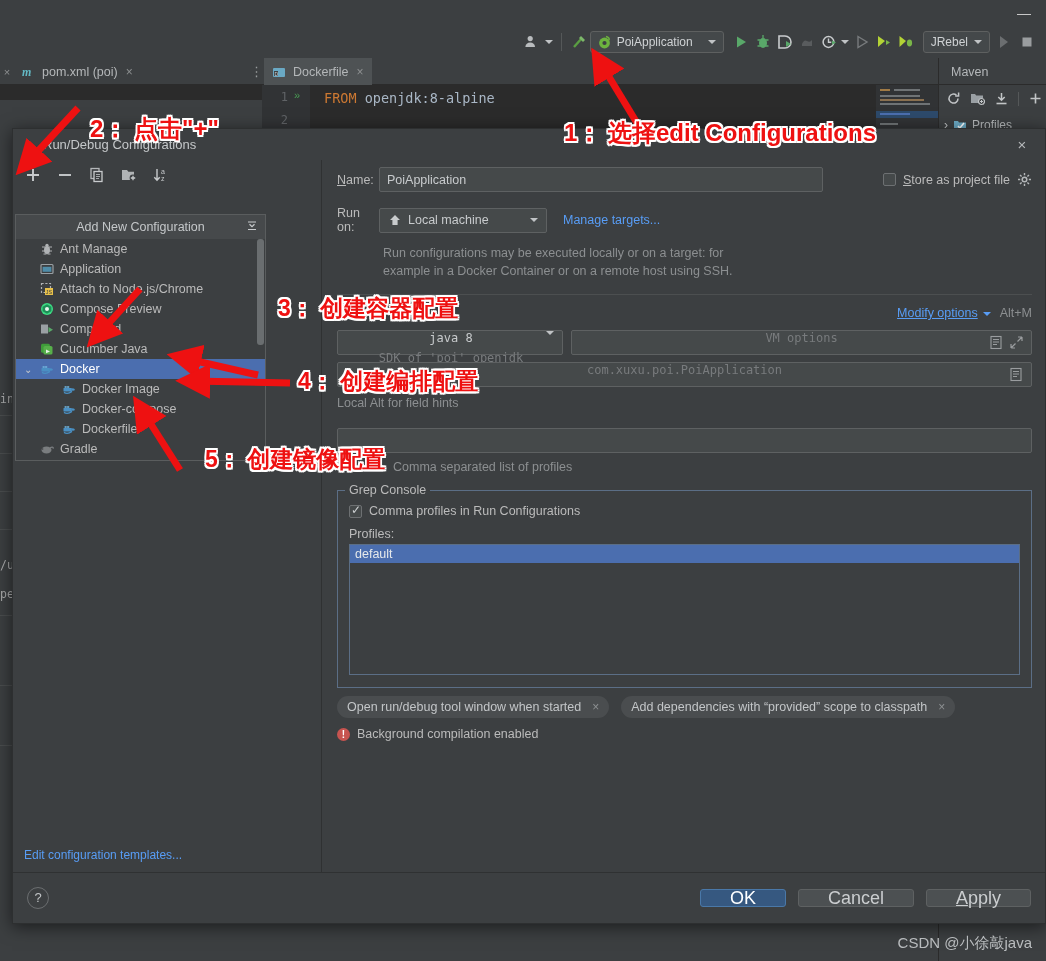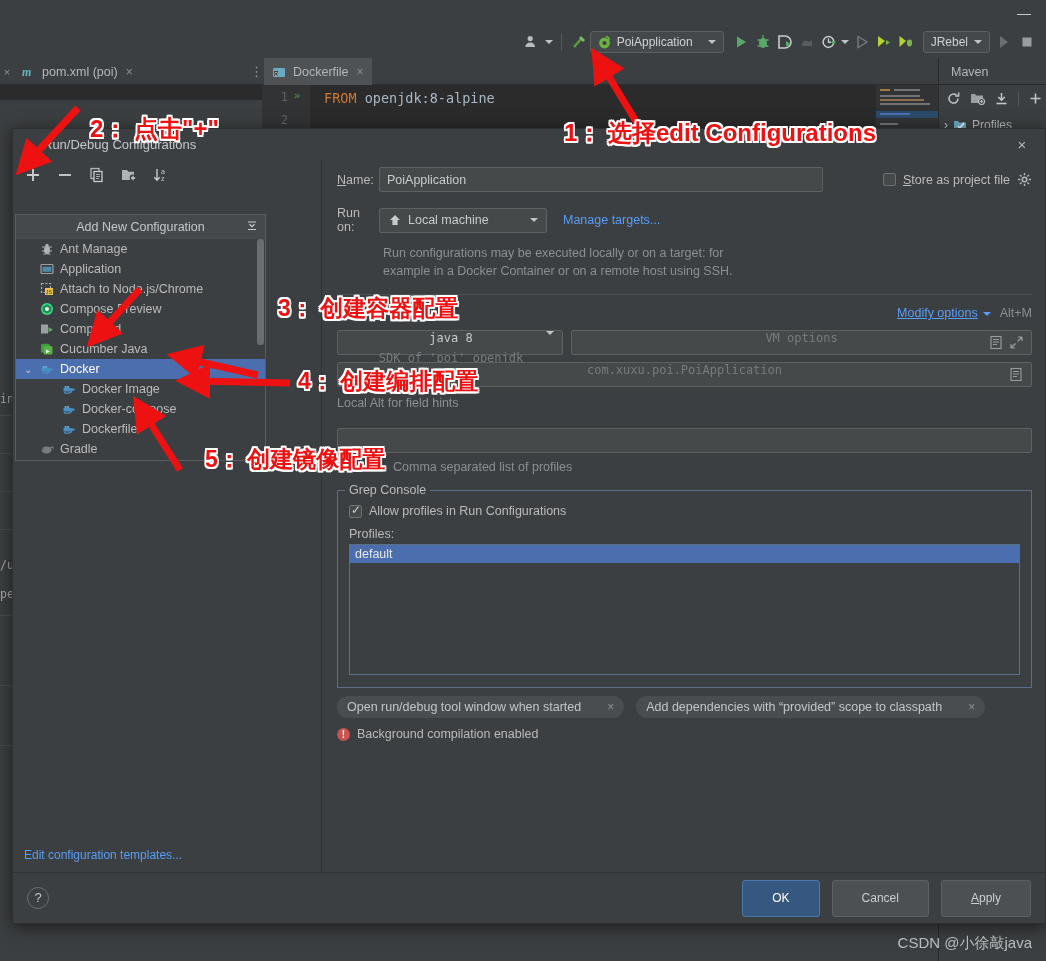--- a/index.html
+++ b/index.html
@@ -203,43 +203,43 @@
     padding: 0 4px; color: #bbbbbb; font-size: 12.5px;
   }
   .list-box { border: 1px solid #5b6e86; background: #3c3f41; height: 131px; }
   .list-row { height: 18px; display: flex; align-items: center; padding-left: 5px;
               font-size: 12.5px; }
   .list-row.sel { background: #4b6eaf; color: #e6e9eb; }
 
   .chipbar { display: flex; gap: 12px; margin-top: 8px; }
   .chip {
     height: 22px; border-radius: 11px; background: #4a4d4f;
-    display: flex; align-items: center; gap: 26px; padding: 0 10px;
+    display: flex; align-items: center; gap: 11px; padding: 0 10px;
     color: #c3c6c8; font-size: 12.5px; white-space: nowrap;
   }
   .chip .x { color: #8d9092; font-size: 12px; }
   .warn-row { display: flex; align-items: center; gap: 7px; margin-top: 9px; }
   .warn-dot {
     width: 13px; height: 13px; border-radius: 50%; background: #c75450;
     color: #fff; font-size: 10px; font-weight: bold; line-height: 13px;
     text-align: center; flex: 0 0 13px;
   }
 
   .dlg-footer {
     position: absolute; left: 0; bottom: 0; width: 100%; height: 51px;
     border-top: 1px solid #2f3132; display: flex; align-items: center;
     padding: 0 14px;
   }
   .help-btn {
     width: 22px; height: 22px; border-radius: 50%; border: 1px solid #6b6e70;
     color: #c1c4c6; font-size: 13px; line-height: 20px; text-align: center;
   }
   .btn {
-    height: 37px; min-width: 73px; border-radius: 3px; display: flex;
-    align-items: center; justify-content: center; font-size: 12px;
+    height: 18px; min-width: 73px; border-radius: 3px; display: flex;
+    align-items: center; justify-content: center; font-size: 18px;
     border: 1px solid #5e6162; background: #4c5052; color: #cbced0;
     margin-left: 12px; padding: 0 29px;
   }
   .btn.primary { background: #365880; border-color: #4a78a8; color: #ffffff; }
 
   
   .anno {
     position: absolute; color: #ee1111; font-weight: bold; white-space: nowrap;
     text-shadow: -1.6px -1.6px 0 #fff, 1.6px -1.6px 0 #fff,
                  -1.6px 1.6px 0 #fff, 1.6px 1.6px 0 #fff,
@@ -730,21 +730,21 @@
       <div class="txtfield" style="margin-top:16px">
         <span></span>
       </div>
       <div class="hint" style="margin:5px 0 0 56px">Comma separated list of profiles</div>
 
       <div class="groupbox" style="margin-top:14px;padding:13px 11px 12px 11px">
         <span class="group-legend">Grep Console</span>
 
         <div class="row" style="gap:7px">
           <span class="checkbox checked"></span>
-          <span class="lbl">Allow profiles in Run Configurations</span>
+          <span class="lbl">Comma profiles in Run Configurations</span>
         </div>
 
         <div class="lbl" style="margin-top:9px">Profiles:</div>
 
         <div class="list-box" style="margin-top:3px" id="profiles-list">
             <div class="list-row sel">
               <span>default</span>
             </div>
           </div>
       </div>

